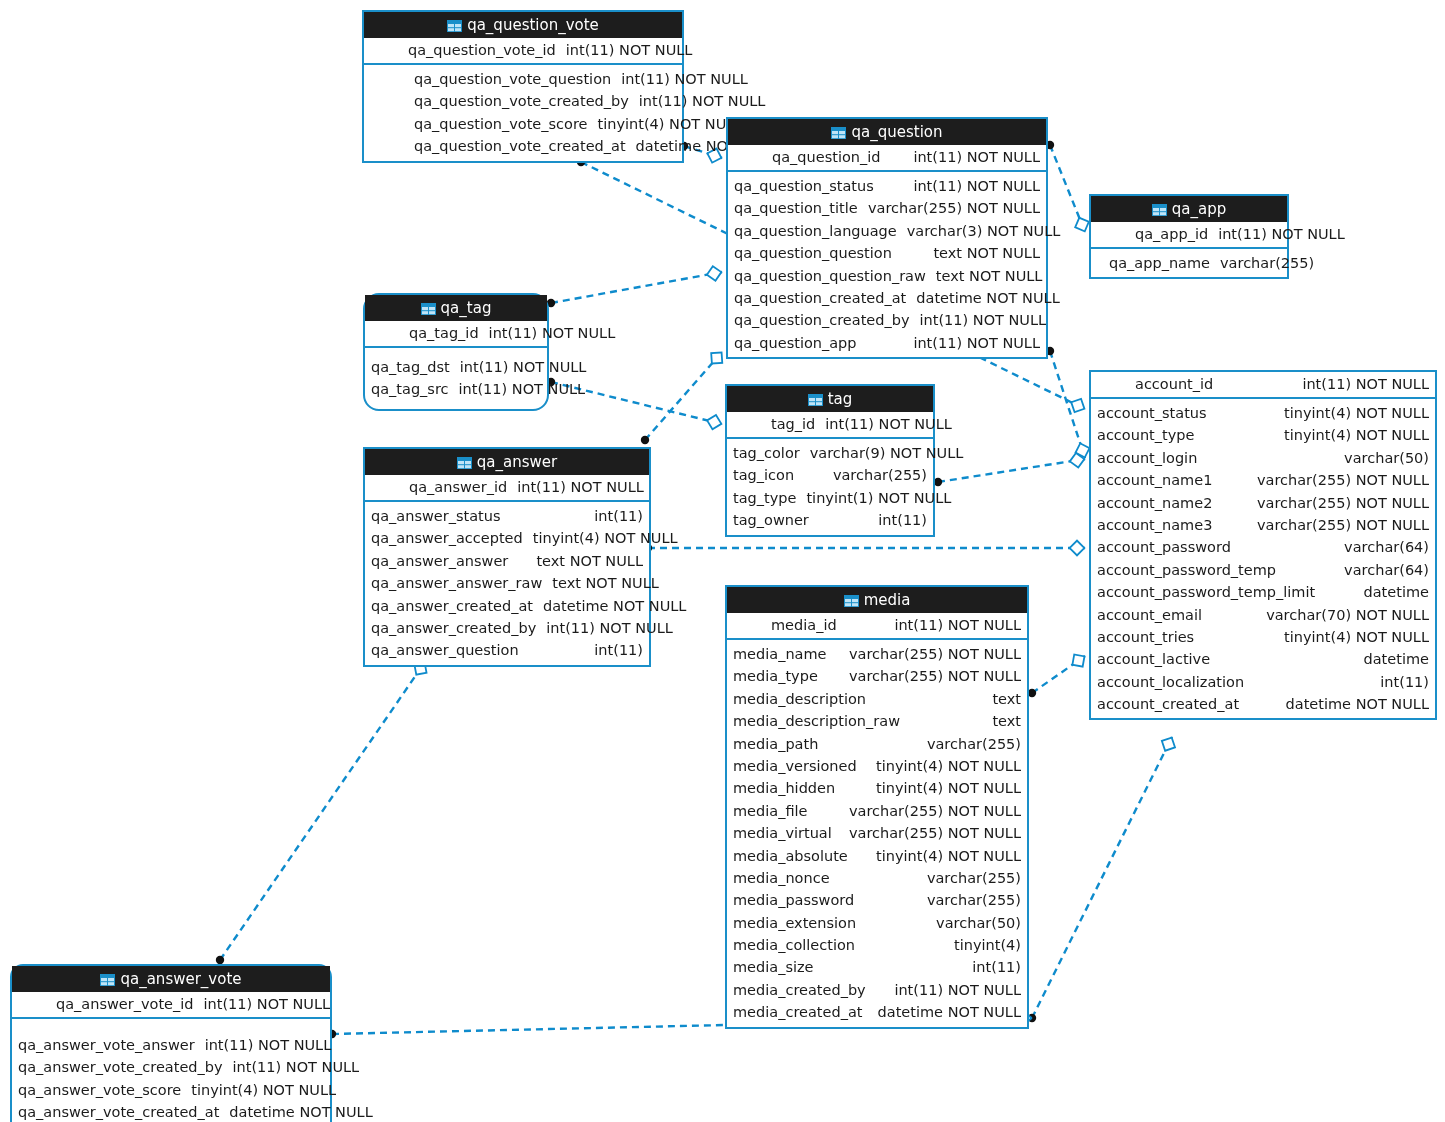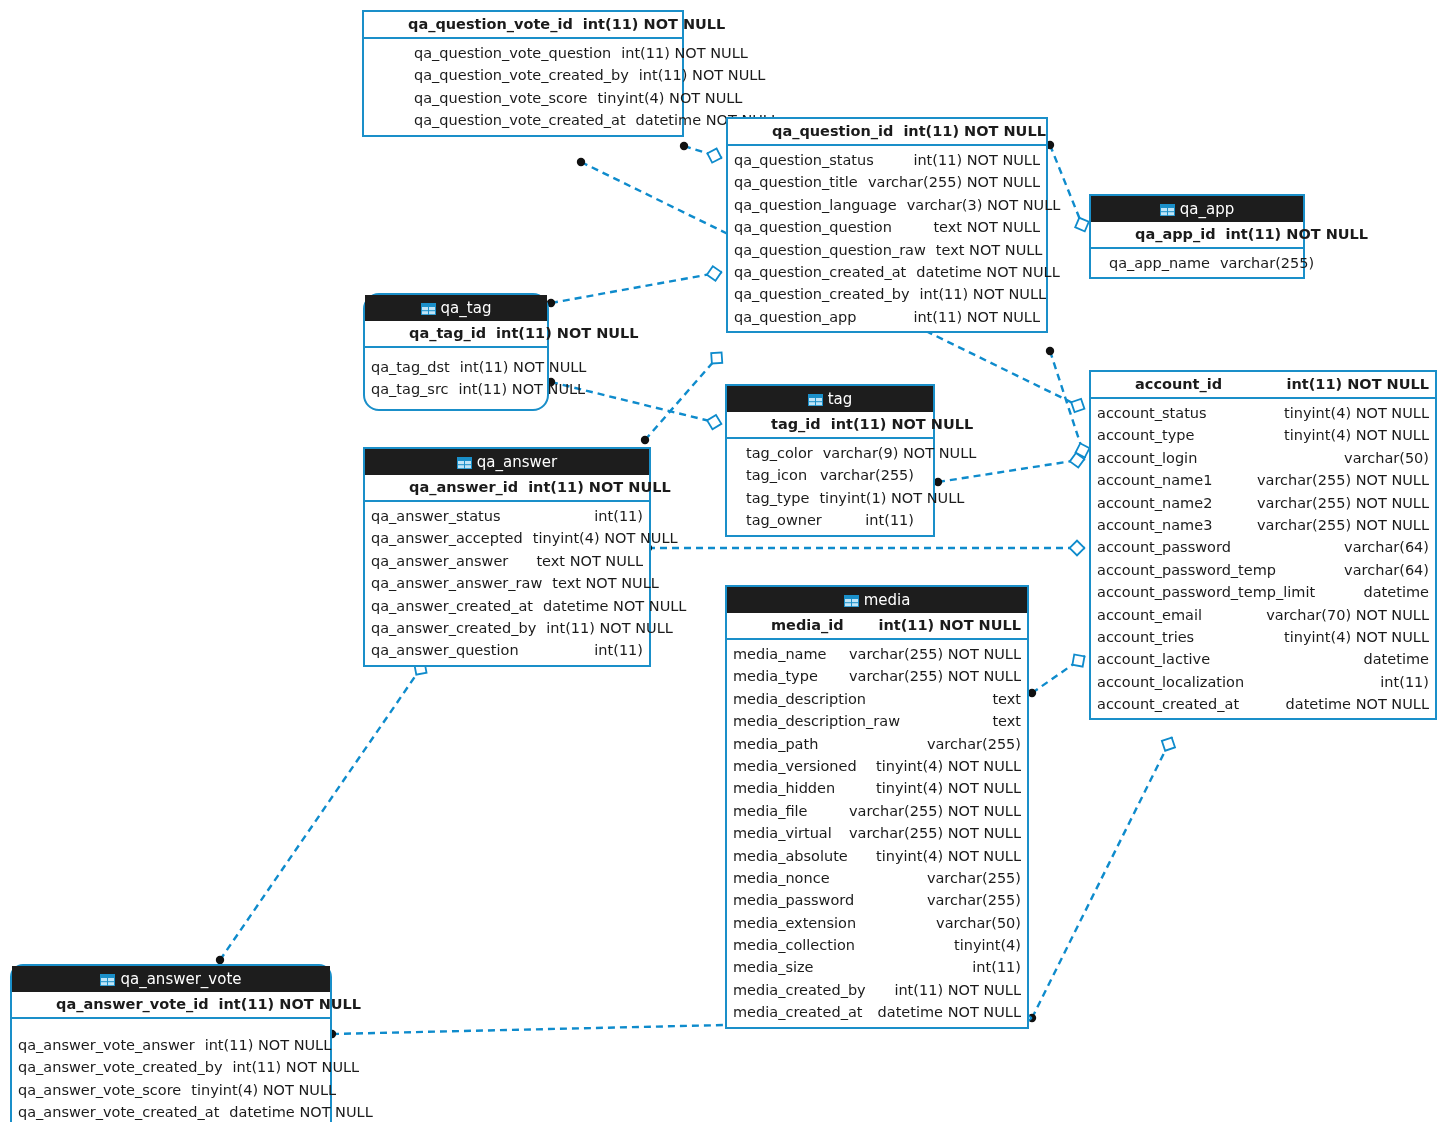--- a/index.html
+++ b/index.html
@@ -44,21 +44,21 @@
     justify-content:space-between;
     align-items:center;
     font-size:14.5px;
     color:#1b1b1b;
     height:22.4px;
     line-height:22.4px;
     padding:0 6px;
     white-space:nowrap;
     box-sizing:border-box;
   }
-  .row.pk{font-weight:bold;height:25px;line-height:25px;padding-left:44px;}
+  .row.pk{font-weight:normal;height:25px;line-height:25px;padding-left:44px;}
   .row .col-name{text-align:left;padding-right:10px;}
   .row .col-type{text-align:right;}
 
   svg.link-layer{position:absolute;left:0;top:0;}
   .link-line{
     stroke:#0e8bcc;
     stroke-width:2.4;
     stroke-dasharray:7 5;
     fill:none;
   }
@@ -130,20 +130,27 @@
         <circle class="link-dot" cx="220" cy="960" r="4.2"></circle>
         <rect class="link-diamond" x="-5.2" y="-5.2" width="10.4" height="10.4" transform="translate(420.465892244816,668.5910444441212) rotate(-10.475160401776506)" stroke="#0e8bcc"></rect>
       </g>
       <g>
         <line class="link-line" x1="332" y1="1034" x2="1032" y2="1018" stroke="#0e8bcc"></line>
         <circle class="link-dot" cx="332" cy="1034" r="4.2"></circle>
         <rect class="link-diamond" x="-5.2" y="-5.2" width="10.4" height="10.4" transform="translate(1024.002088977416,1018.1828093948019) rotate(43.69061018058944)" stroke="#0e8bcc"></rect>
       </g>
     </svg>
 <div class="table-box" style="left: 362px; top: 10px; width: 322px;">
+      <div class="tbl-header"><svg class="tbl-icon" viewBox="0 0 15 12" width="15" height="12">
+          <rect x="0" y="0" width="15" height="12" fill="#1a8fc9"></rect>
+          <rect x="1" y="4" width="6" height="3.2" fill="#bfe4f7"></rect>
+          <rect x="8" y="4" width="6" height="3.2" fill="#bfe4f7"></rect>
+          <rect x="1" y="8.2" width="6" height="3" fill="#bfe4f7"></rect>
+          <rect x="8" y="8.2" width="6" height="3" fill="#bfe4f7"></rect>
+        </svg><span class="tbl-title">qa_question_vote</span></div>
       <div class="pk-section">
         <div class="row pk">
           <span class="col-name">qa_question_vote_id</span>
           <span class="col-type">int(11) NOT NULL</span>
         </div>
       </div>
       <div class="col-section" style="padding: 3px 0px; margin-left: 44px;">
         <div class="row">
           <span class="col-name">qa_question_vote_question</span>
           <span class="col-type">int(11) NOT NULL</span>
@@ -156,20 +163,27 @@
           <span class="col-name">qa_question_vote_score</span>
           <span class="col-type">tinyint(4) NOT NULL</span>
         </div>
         <div class="row">
           <span class="col-name">qa_question_vote_created_at</span>
           <span class="col-type">datetime NOT NULL</span>
         </div>
       </div>
     </div>
     <div class="table-box" style="left: 726px; top: 117px; width: 322px;">
+      <div class="tbl-header"><svg class="tbl-icon" viewBox="0 0 15 12" width="15" height="12">
+          <rect x="0" y="0" width="15" height="12" fill="#1a8fc9"></rect>
+          <rect x="1" y="4" width="6" height="3.2" fill="#bfe4f7"></rect>
+          <rect x="8" y="4" width="6" height="3.2" fill="#bfe4f7"></rect>
+          <rect x="1" y="8.2" width="6" height="3" fill="#bfe4f7"></rect>
+          <rect x="8" y="8.2" width="6" height="3" fill="#bfe4f7"></rect>
+        </svg><span class="tbl-title">qa_question</span></div>
       <div class="pk-section">
         <div class="row pk">
           <span class="col-name">qa_question_id</span>
           <span class="col-type">int(11) NOT NULL</span>
         </div>
       </div>
       <div class="col-section" style="padding: 3px 0px;">
         <div class="row">
           <span class="col-name">qa_question_status</span>
           <span class="col-type">int(11) NOT NULL</span>
@@ -197,21 +211,21 @@
         <div class="row">
           <span class="col-name">qa_question_created_by</span>
           <span class="col-type">int(11) NOT NULL</span>
         </div>
         <div class="row">
           <span class="col-name">qa_question_app</span>
           <span class="col-type">int(11) NOT NULL</span>
         </div>
       </div>
     </div>
-    <div class="table-box" style="left: 1089px; top: 194px; width: 216px;">
+    <div class="table-box" style="left: 1089px; top: 194px; width: 200px;">
       <div class="tbl-header"><svg class="tbl-icon" viewBox="0 0 15 12" width="15" height="12">
           <rect x="0" y="0" width="15" height="12" fill="#1a8fc9"></rect>
           <rect x="1" y="4" width="6" height="3.2" fill="#bfe4f7"></rect>
           <rect x="8" y="4" width="6" height="3.2" fill="#bfe4f7"></rect>
           <rect x="1" y="8.2" width="6" height="3" fill="#bfe4f7"></rect>
           <rect x="8" y="8.2" width="6" height="3" fill="#bfe4f7"></rect>
         </svg><span class="tbl-title">qa_app</span></div>
       <div class="pk-section">
         <div class="row pk">
           <span class="col-name">qa_app_id</span>
@@ -323,21 +337,21 @@
           <rect x="8" y="4" width="6" height="3.2" fill="#bfe4f7"></rect>
           <rect x="1" y="8.2" width="6" height="3" fill="#bfe4f7"></rect>
           <rect x="8" y="8.2" width="6" height="3" fill="#bfe4f7"></rect>
         </svg><span class="tbl-title">tag</span></div>
       <div class="pk-section">
         <div class="row pk">
           <span class="col-name">tag_id</span>
           <span class="col-type">int(11) NOT NULL</span>
         </div>
       </div>
-      <div class="col-section" style="padding: 3px 13px;">
+      <div class="col-section" style="padding: 3px 0px;">
         <div class="row">
           <span class="col-name">tag_color</span>
           <span class="col-type">varchar(9) NOT NULL</span>
         </div>
         <div class="row">
           <span class="col-name">tag_icon</span>
           <span class="col-type">varchar(255)</span>
         </div>
         <div class="row">
           <span class="col-name">tag_type</span>

